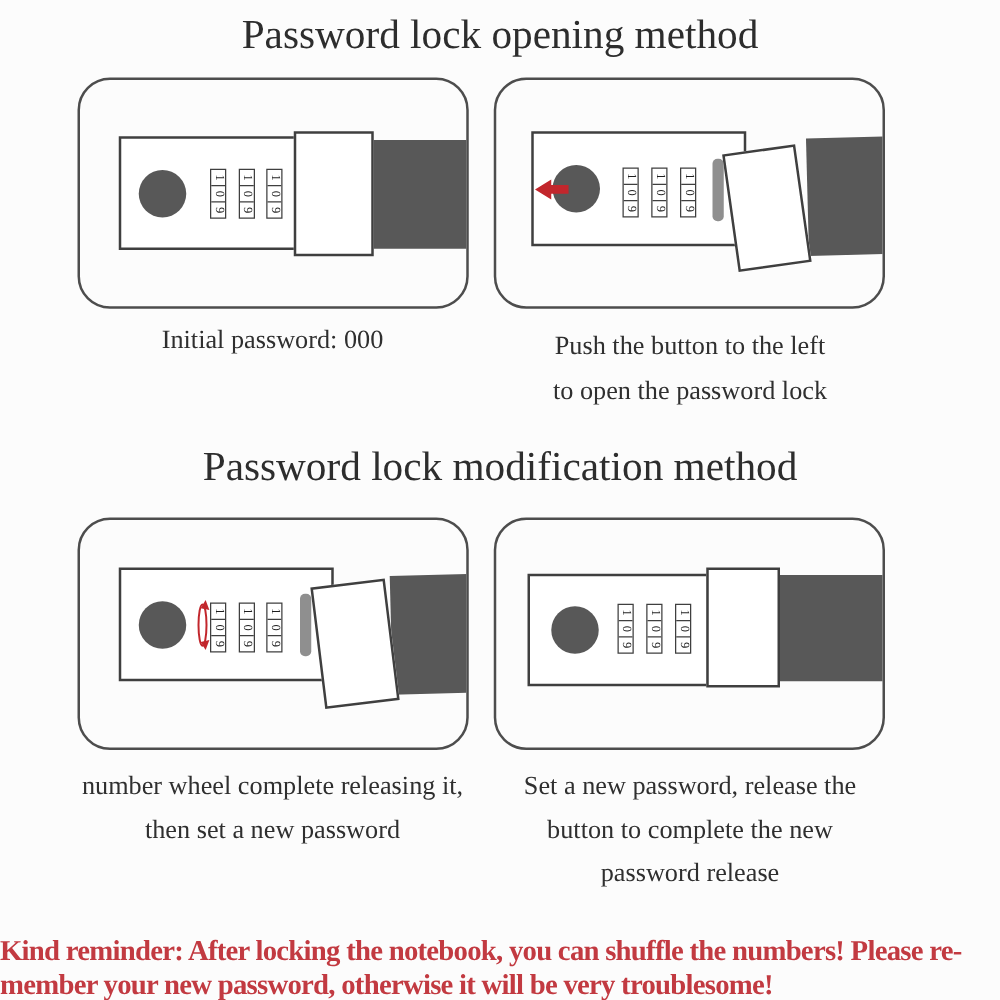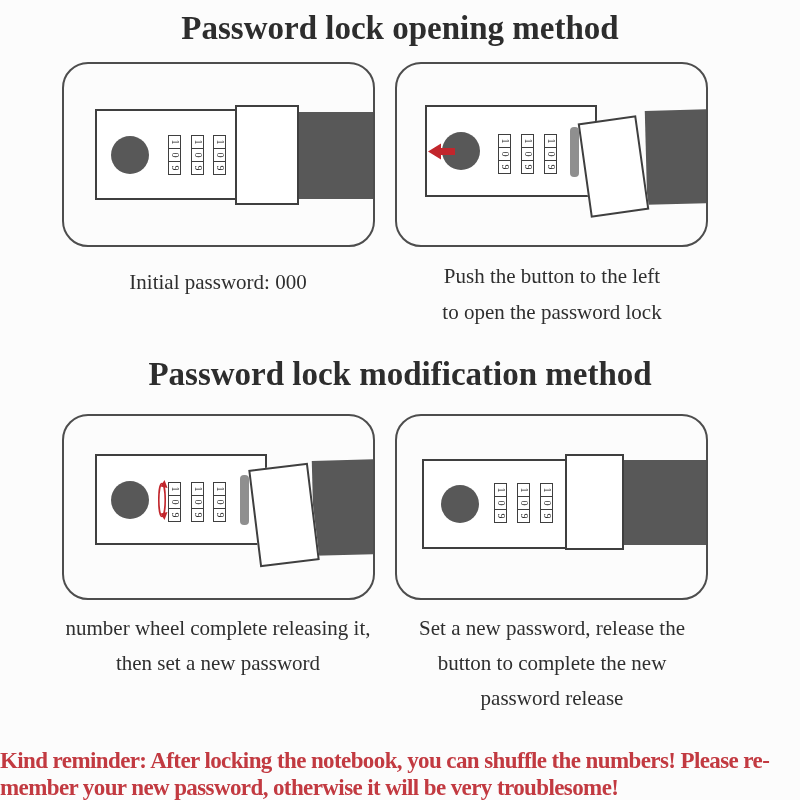--- a/index.html
+++ b/index.html
@@ -10,21 +10,21 @@
     --red:#c2262c;
     --red-text:#c23a41;
     --ink:#2d2d2d;
     --bg:#fcfcfc;
   }
   *{box-sizing:border-box;margin:0;padding:0}
   html,body{width:800px;height:800px;background:var(--bg);overflow:hidden}
   #canvas{position:relative;width:800px;height:800px;background:var(--bg);
           font-family:"Liberation Serif","DejaVu Serif",serif;color:var(--ink)}
   .title{position:absolute;left:0;width:800px;text-align:center;
-         font-size:33px;font-weight:700;letter-spacing:0;color:var(--ink)}
+         font-size:33px;font-weight:400;letter-spacing:0;color:var(--ink)}
   .panel{position:absolute;border:2px solid var(--panel-border);border-radius:26px;
          overflow:hidden;background:var(--bg)}
   .strap{position:absolute;background:var(--gray);z-index:1}
   .lock-body{position:absolute;background:#fff;border:2px solid var(--outline);z-index:2}
   .slot{position:absolute;background:var(--slot);border-radius:4px;z-index:3}
   .slider{position:absolute;background:#fff;border:2px solid var(--outline);z-index:4}
   .flap{position:absolute;background:#fff;border:2px solid var(--outline);z-index:4}
   .circle{position:absolute;width:38px;height:38px;border-radius:50%;background:var(--gray);z-index:5}
   .wheel{position:absolute;width:13px;height:40px;background:#fff;border:1.5px solid var(--outline);
          display:flex;flex-direction:column;z-index:5}
@@ -127,21 +127,21 @@
         </span>
         <span class="cell">
           <span class="digit">0</span>
         </span>
         <span class="cell">
           <span class="digit">9</span>
         </span>
       </div>
   </div>
 
-  <div class="caption" style="left:48px;top:264px">
+  <div class="caption" style="left:48px;top:253px">
     <div>Initial password: 000</div>
   </div>
   <div class="caption" style="left:382px;top:258px">
     <div>Push the button to the left</div>
     <div>to open the password lock</div>
   </div>
 
   <div class="title" style="top:356px">Password lock modification method</div>
 
   <div class="panel" style="left:62px;top:414px;width:313px;height:186px">

